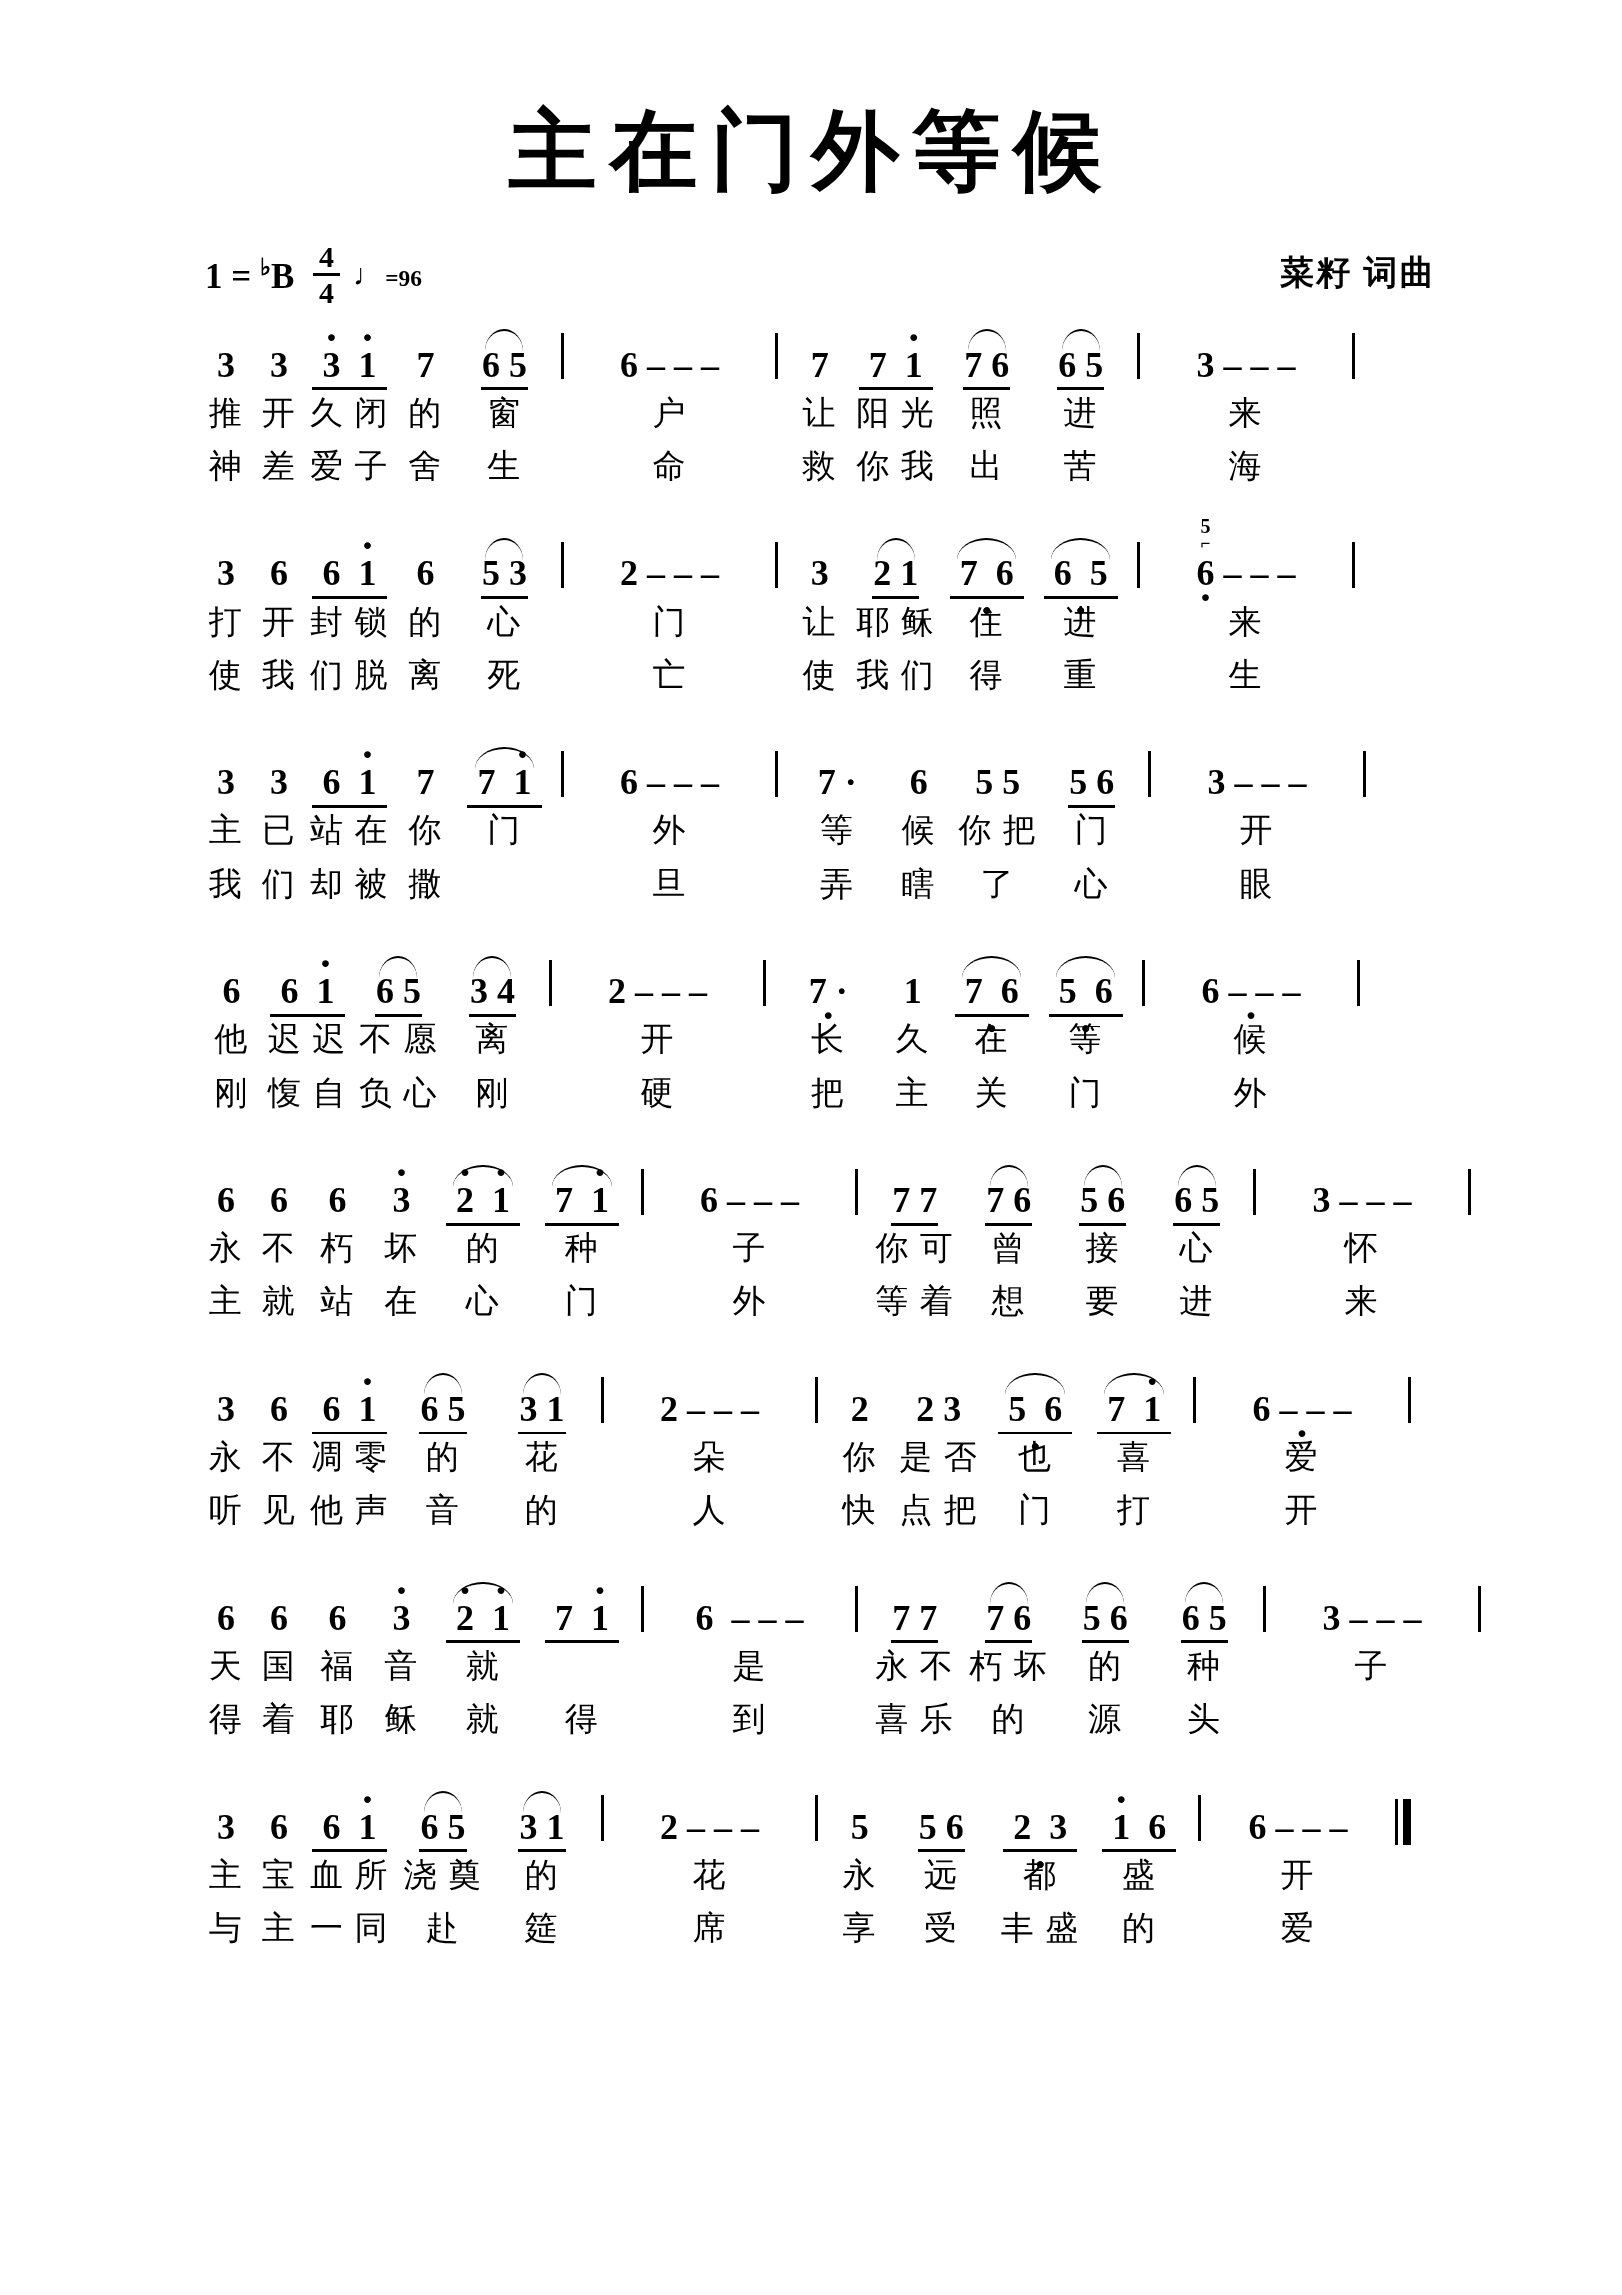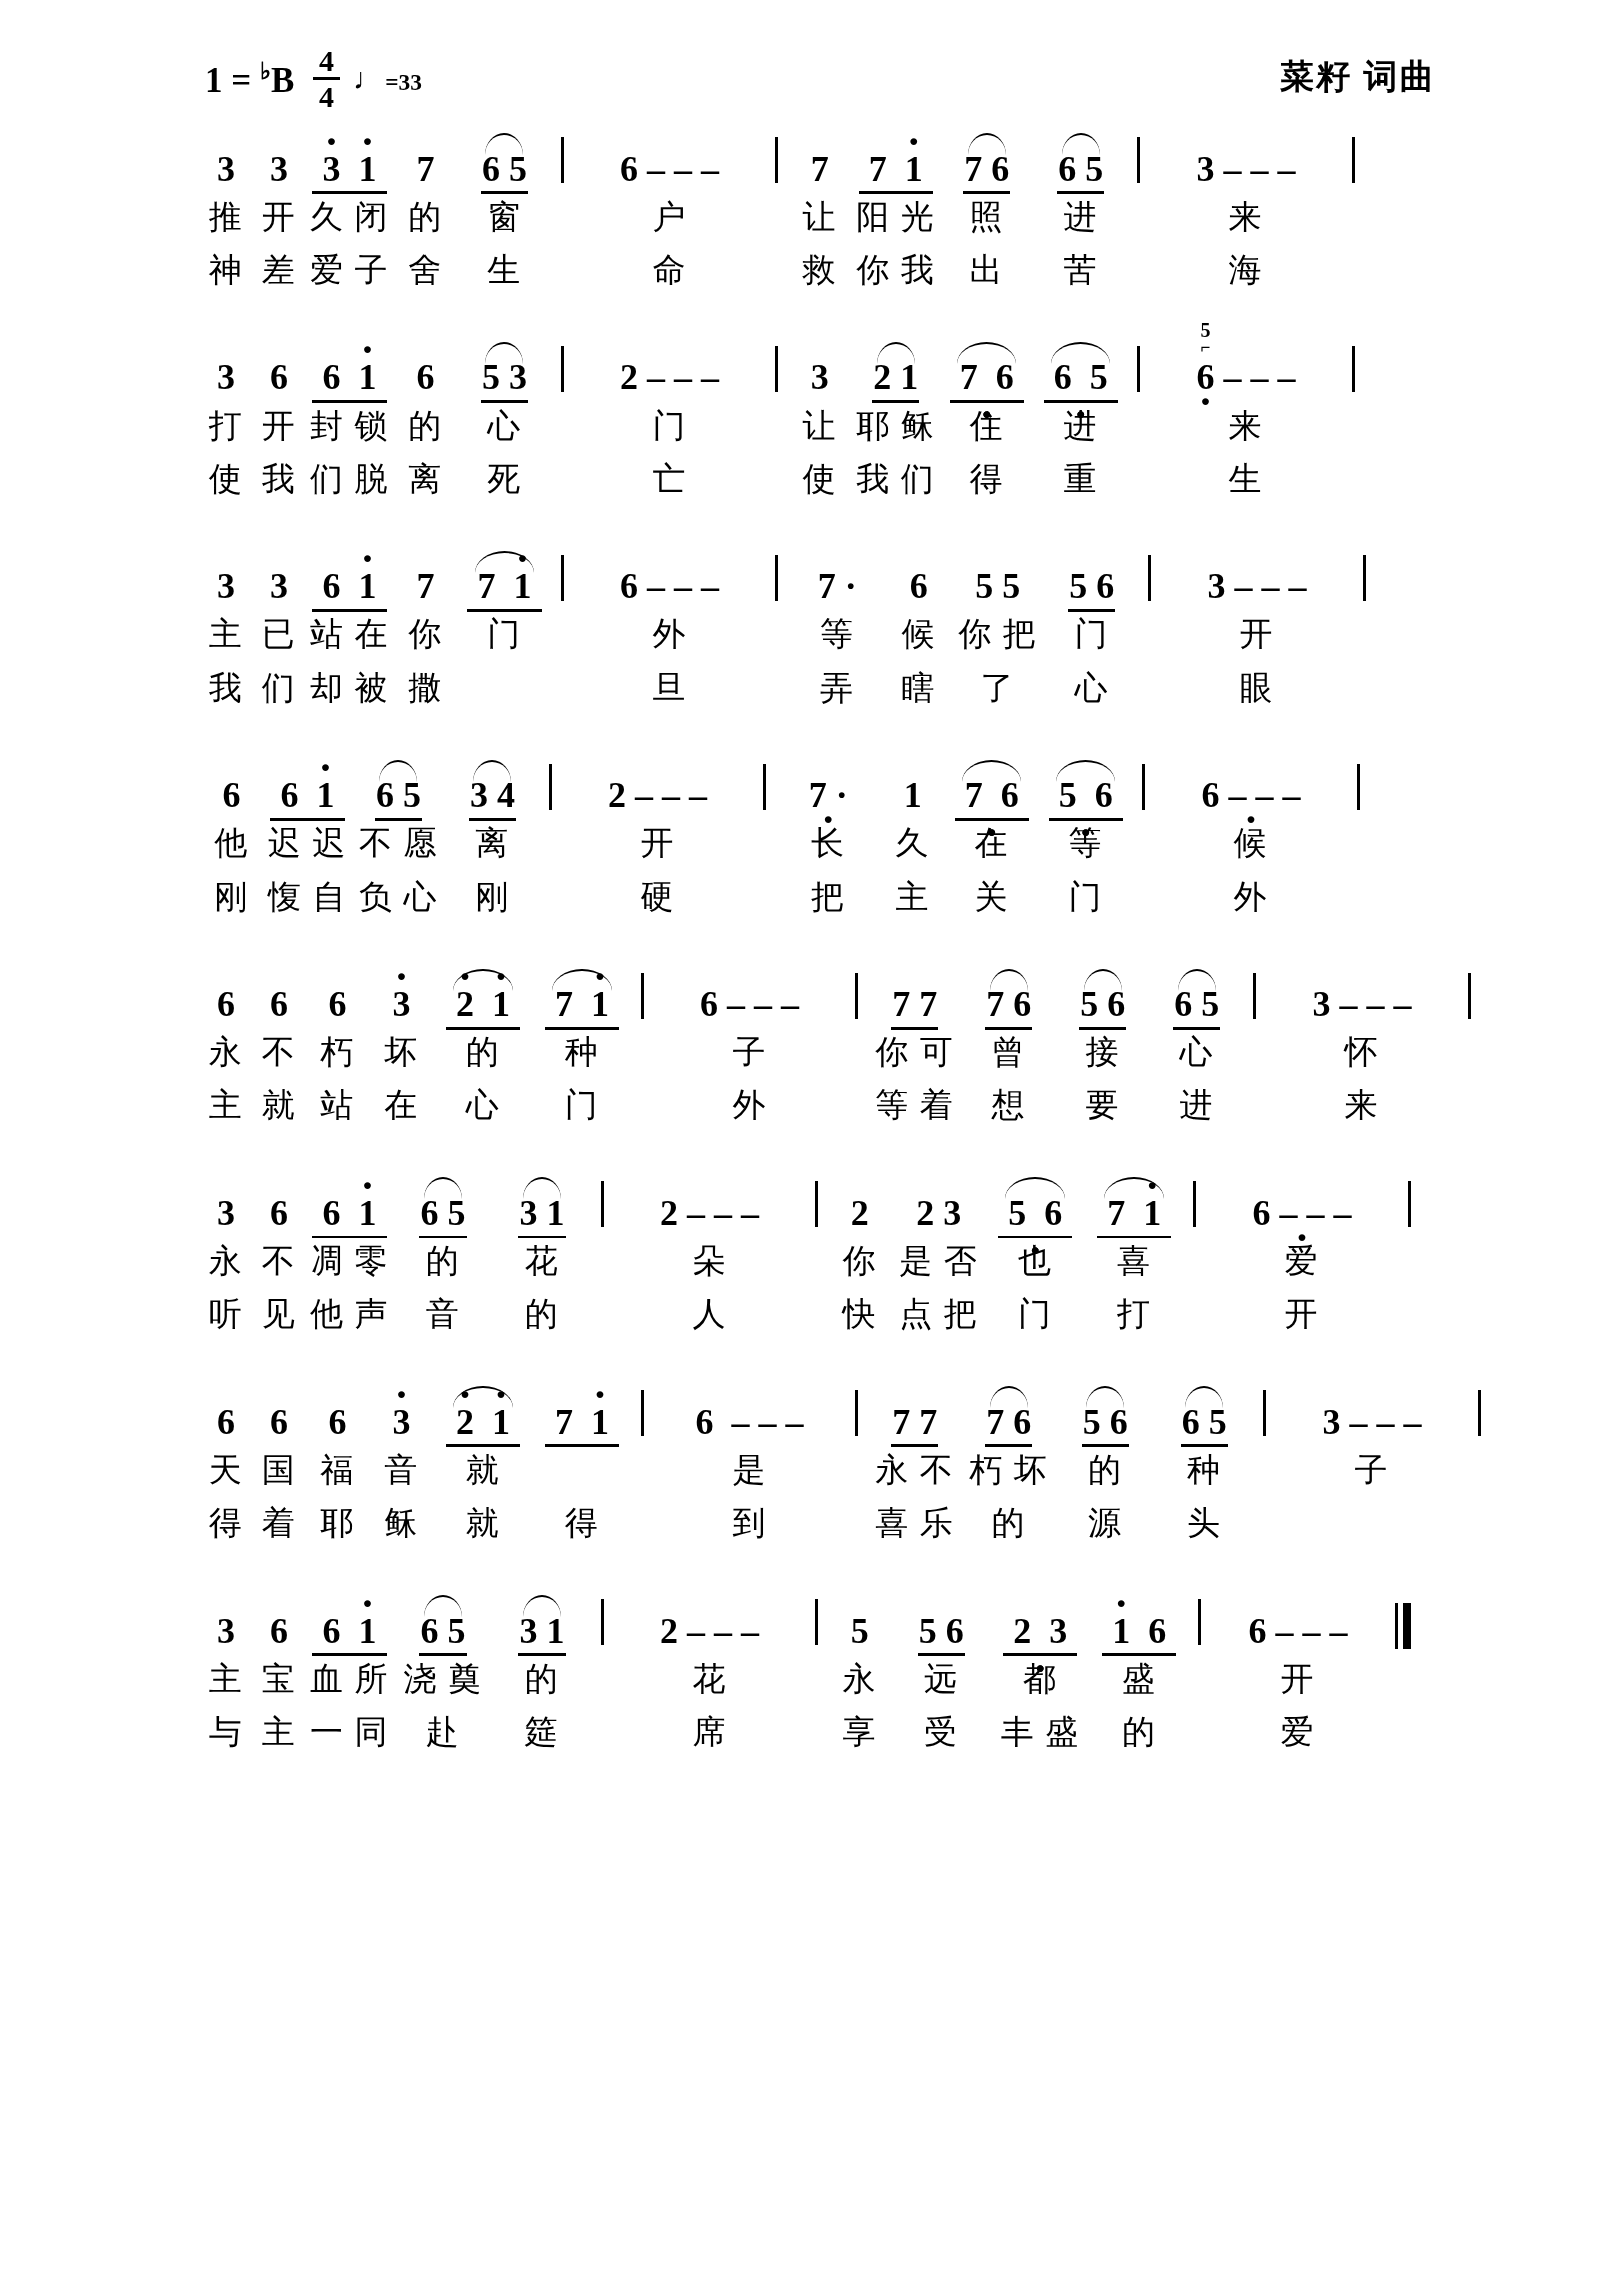--- a/index.html
+++ b/index.html
@@ -200,32 +200,33 @@
     display: block;
     font-size: 17.5px;
     line-height: 0.8;
   }
 </style>
 </head>
 <body>
 
 <div class="sheet">
 
+  <div class="title">主在门外等候</div>
 
   <div class="meta-row">
     <div class="key-sig">
       <span class="flatb">1&nbsp;=&nbsp;<sup>♭</sup>B</span>
       <span class="timesig">
         <span class="num">4</span>
         <span style="display:block;width:27px;height:2.9px;background:#000;margin:2.9px 0;"></span>
         <span class="den">4</span>
       </span>
       <span class="tempo">
         <span class="note">♩</span>
-          <span class="eq">=33</span>
+          <span class="eq">=96</span>
       </span>
     </div>
     <div class="composer">菜籽 词曲</div>
   </div>
 
   <div class="system">
     <div class="notes-line">
       <span class="cell" style="width:53px">3</span>
       <span class="cell" style="width:53px">3</span>
       <span class="cell" style="width:88px"><span class="grp beam1"><span class="dot-hi" style="display:inline-block;width:36px">3</span><span class="dot-hi" style="display:inline-block;width:36px">1</span></span></span>

